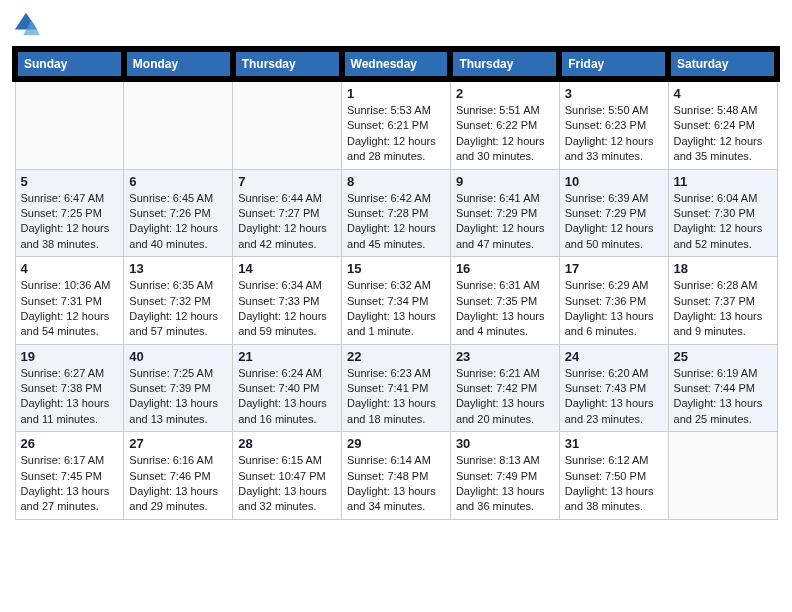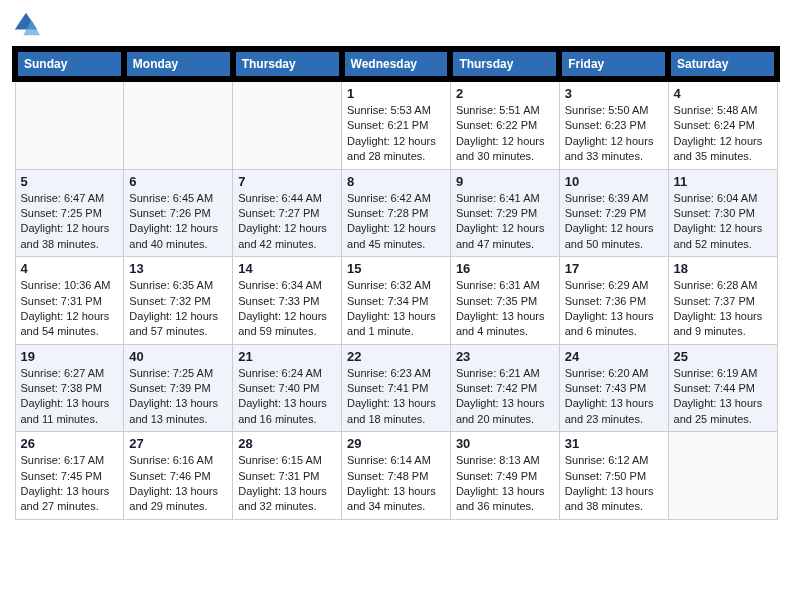--- a/index.html
+++ b/index.html
@@ -320,21 +320,21 @@
           <td>
             <div class="day-number">27</div>
             <div class="day-info">Sunrise: 6:16 AM
 Sunset: 7:46 PM
 Daylight: 13 hours
 and 29 minutes.</div>
           </td>
           <td>
             <div class="day-number">28</div>
             <div class="day-info">Sunrise: 6:15 AM
-Sunset: 7:31 PM
+Sunset: 10:47 PM
 Daylight: 13 hours
 and 32 minutes.</div>
           </td>
           <td>
             <div class="day-number">29</div>
             <div class="day-info">Sunrise: 6:14 AM
 Sunset: 7:48 PM
 Daylight: 13 hours
 and 34 minutes.</div>
           </td>

